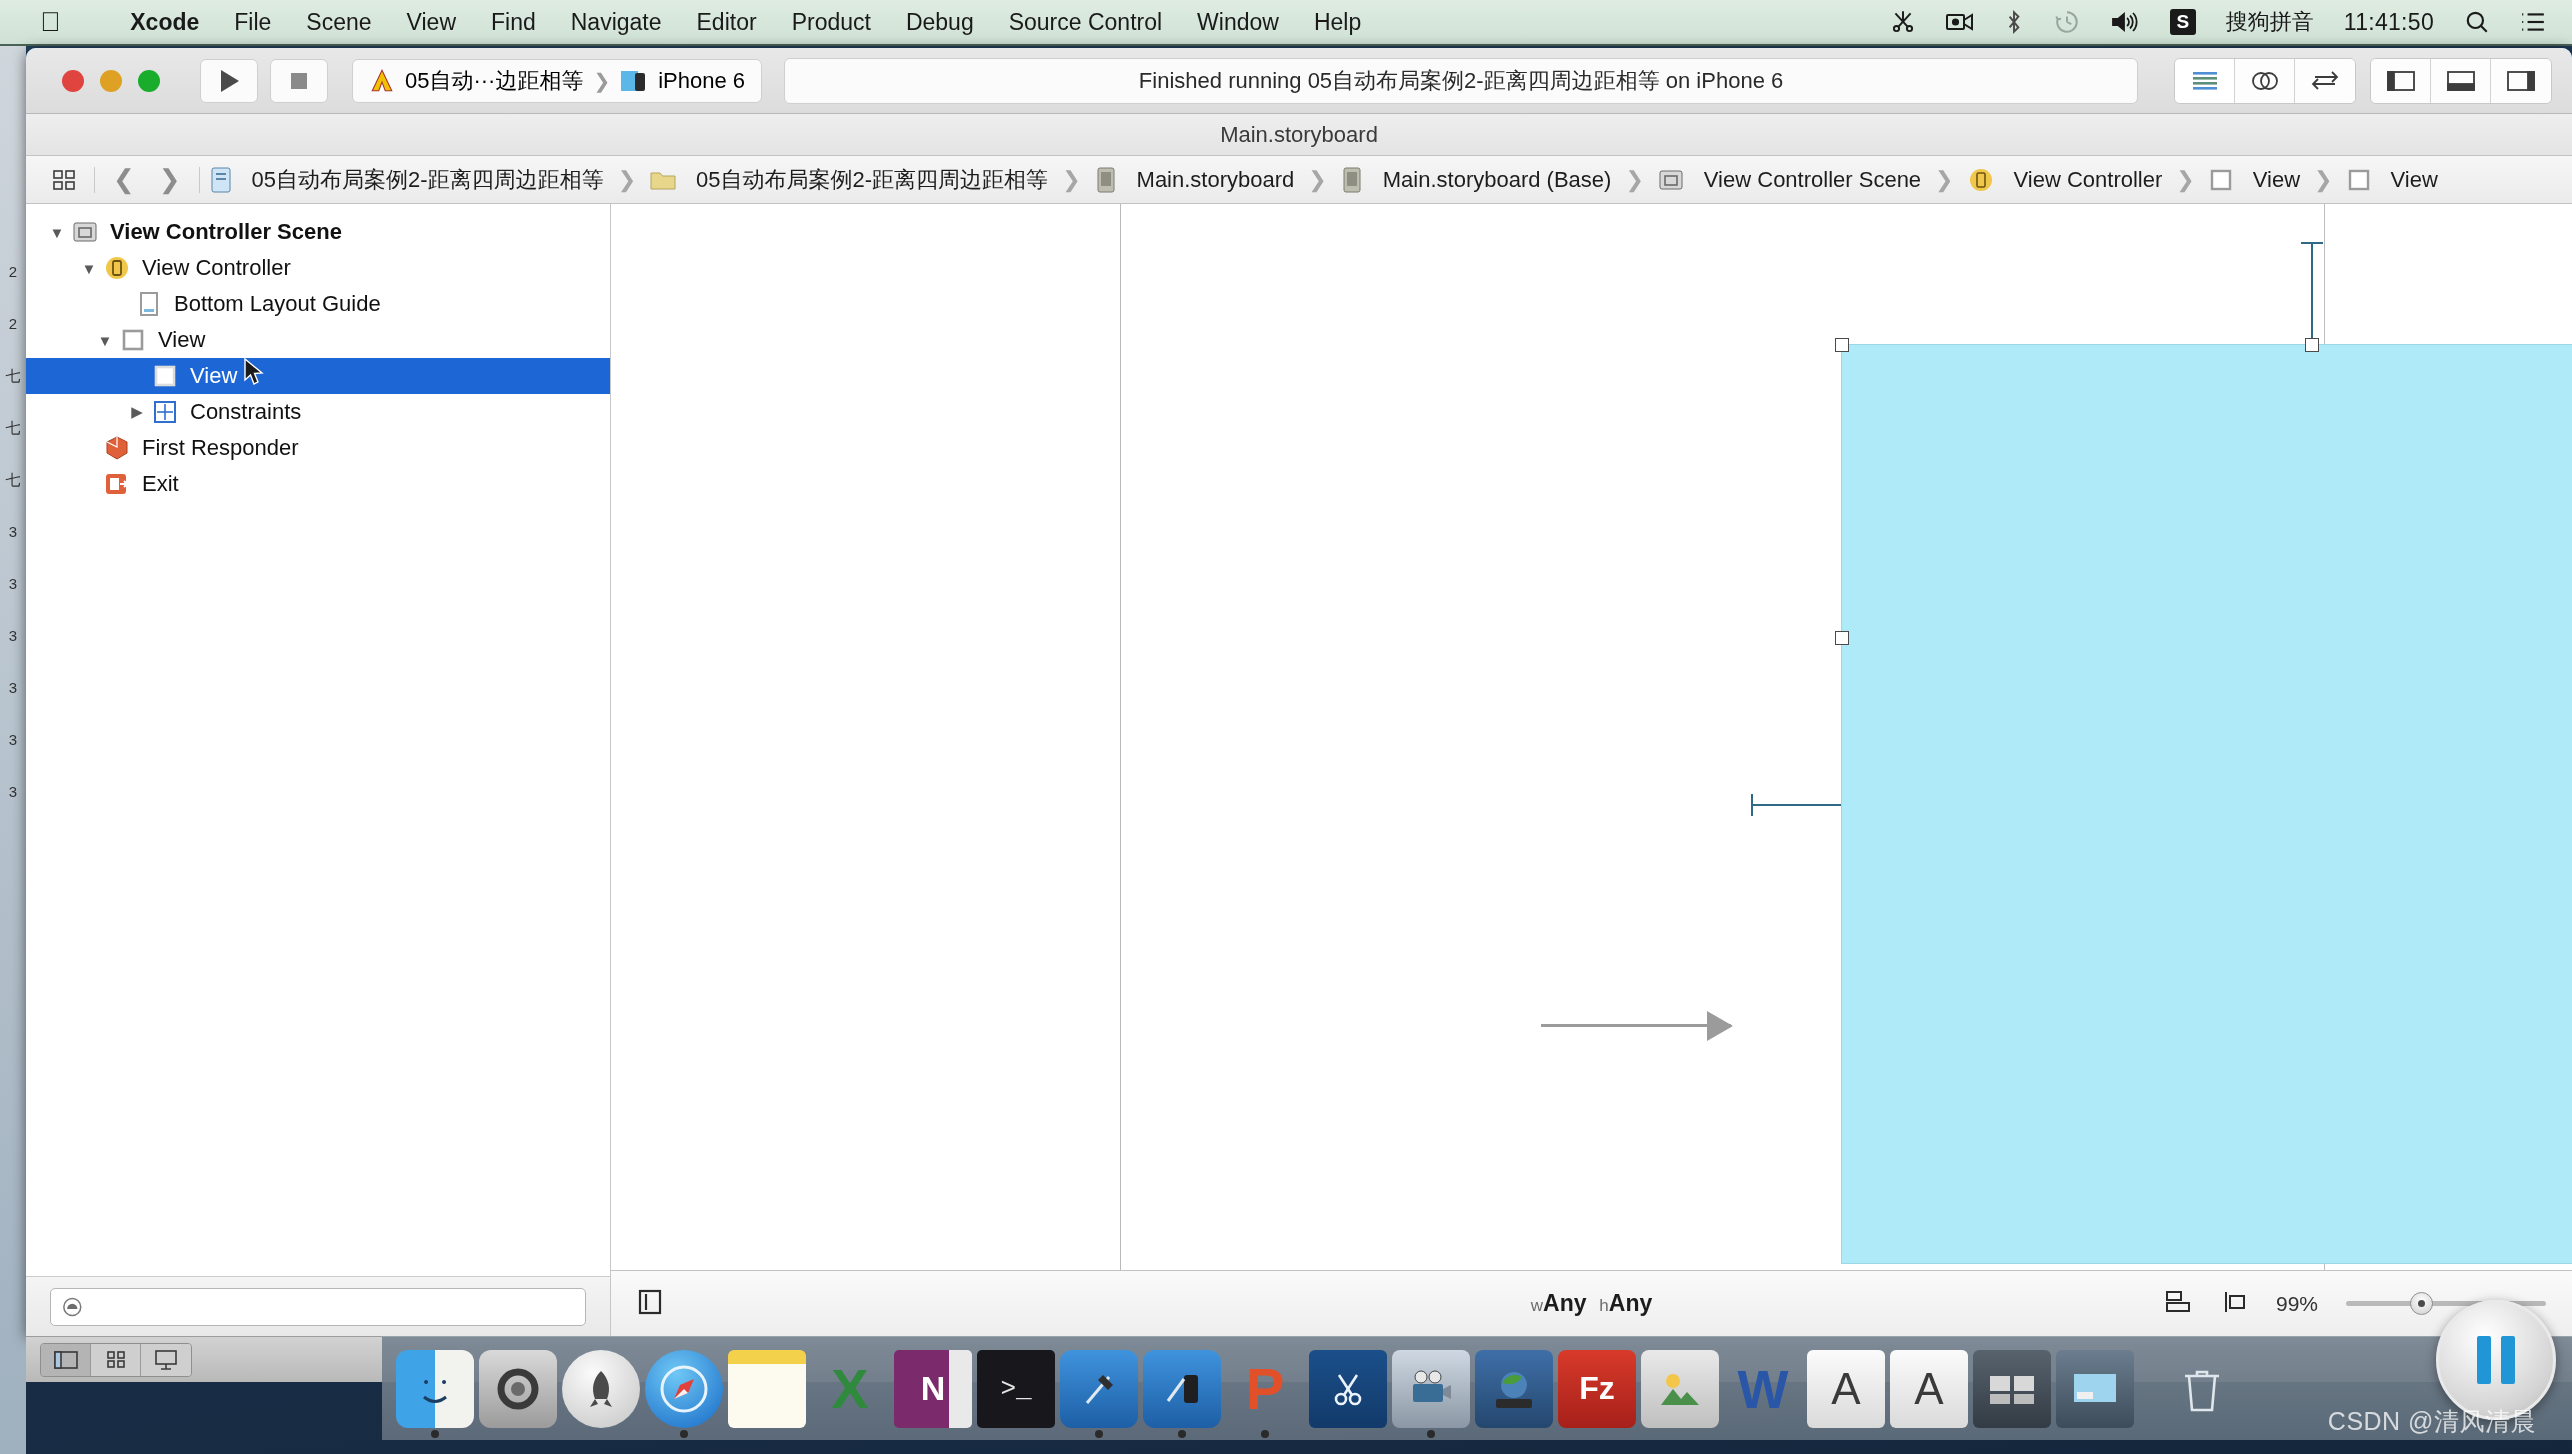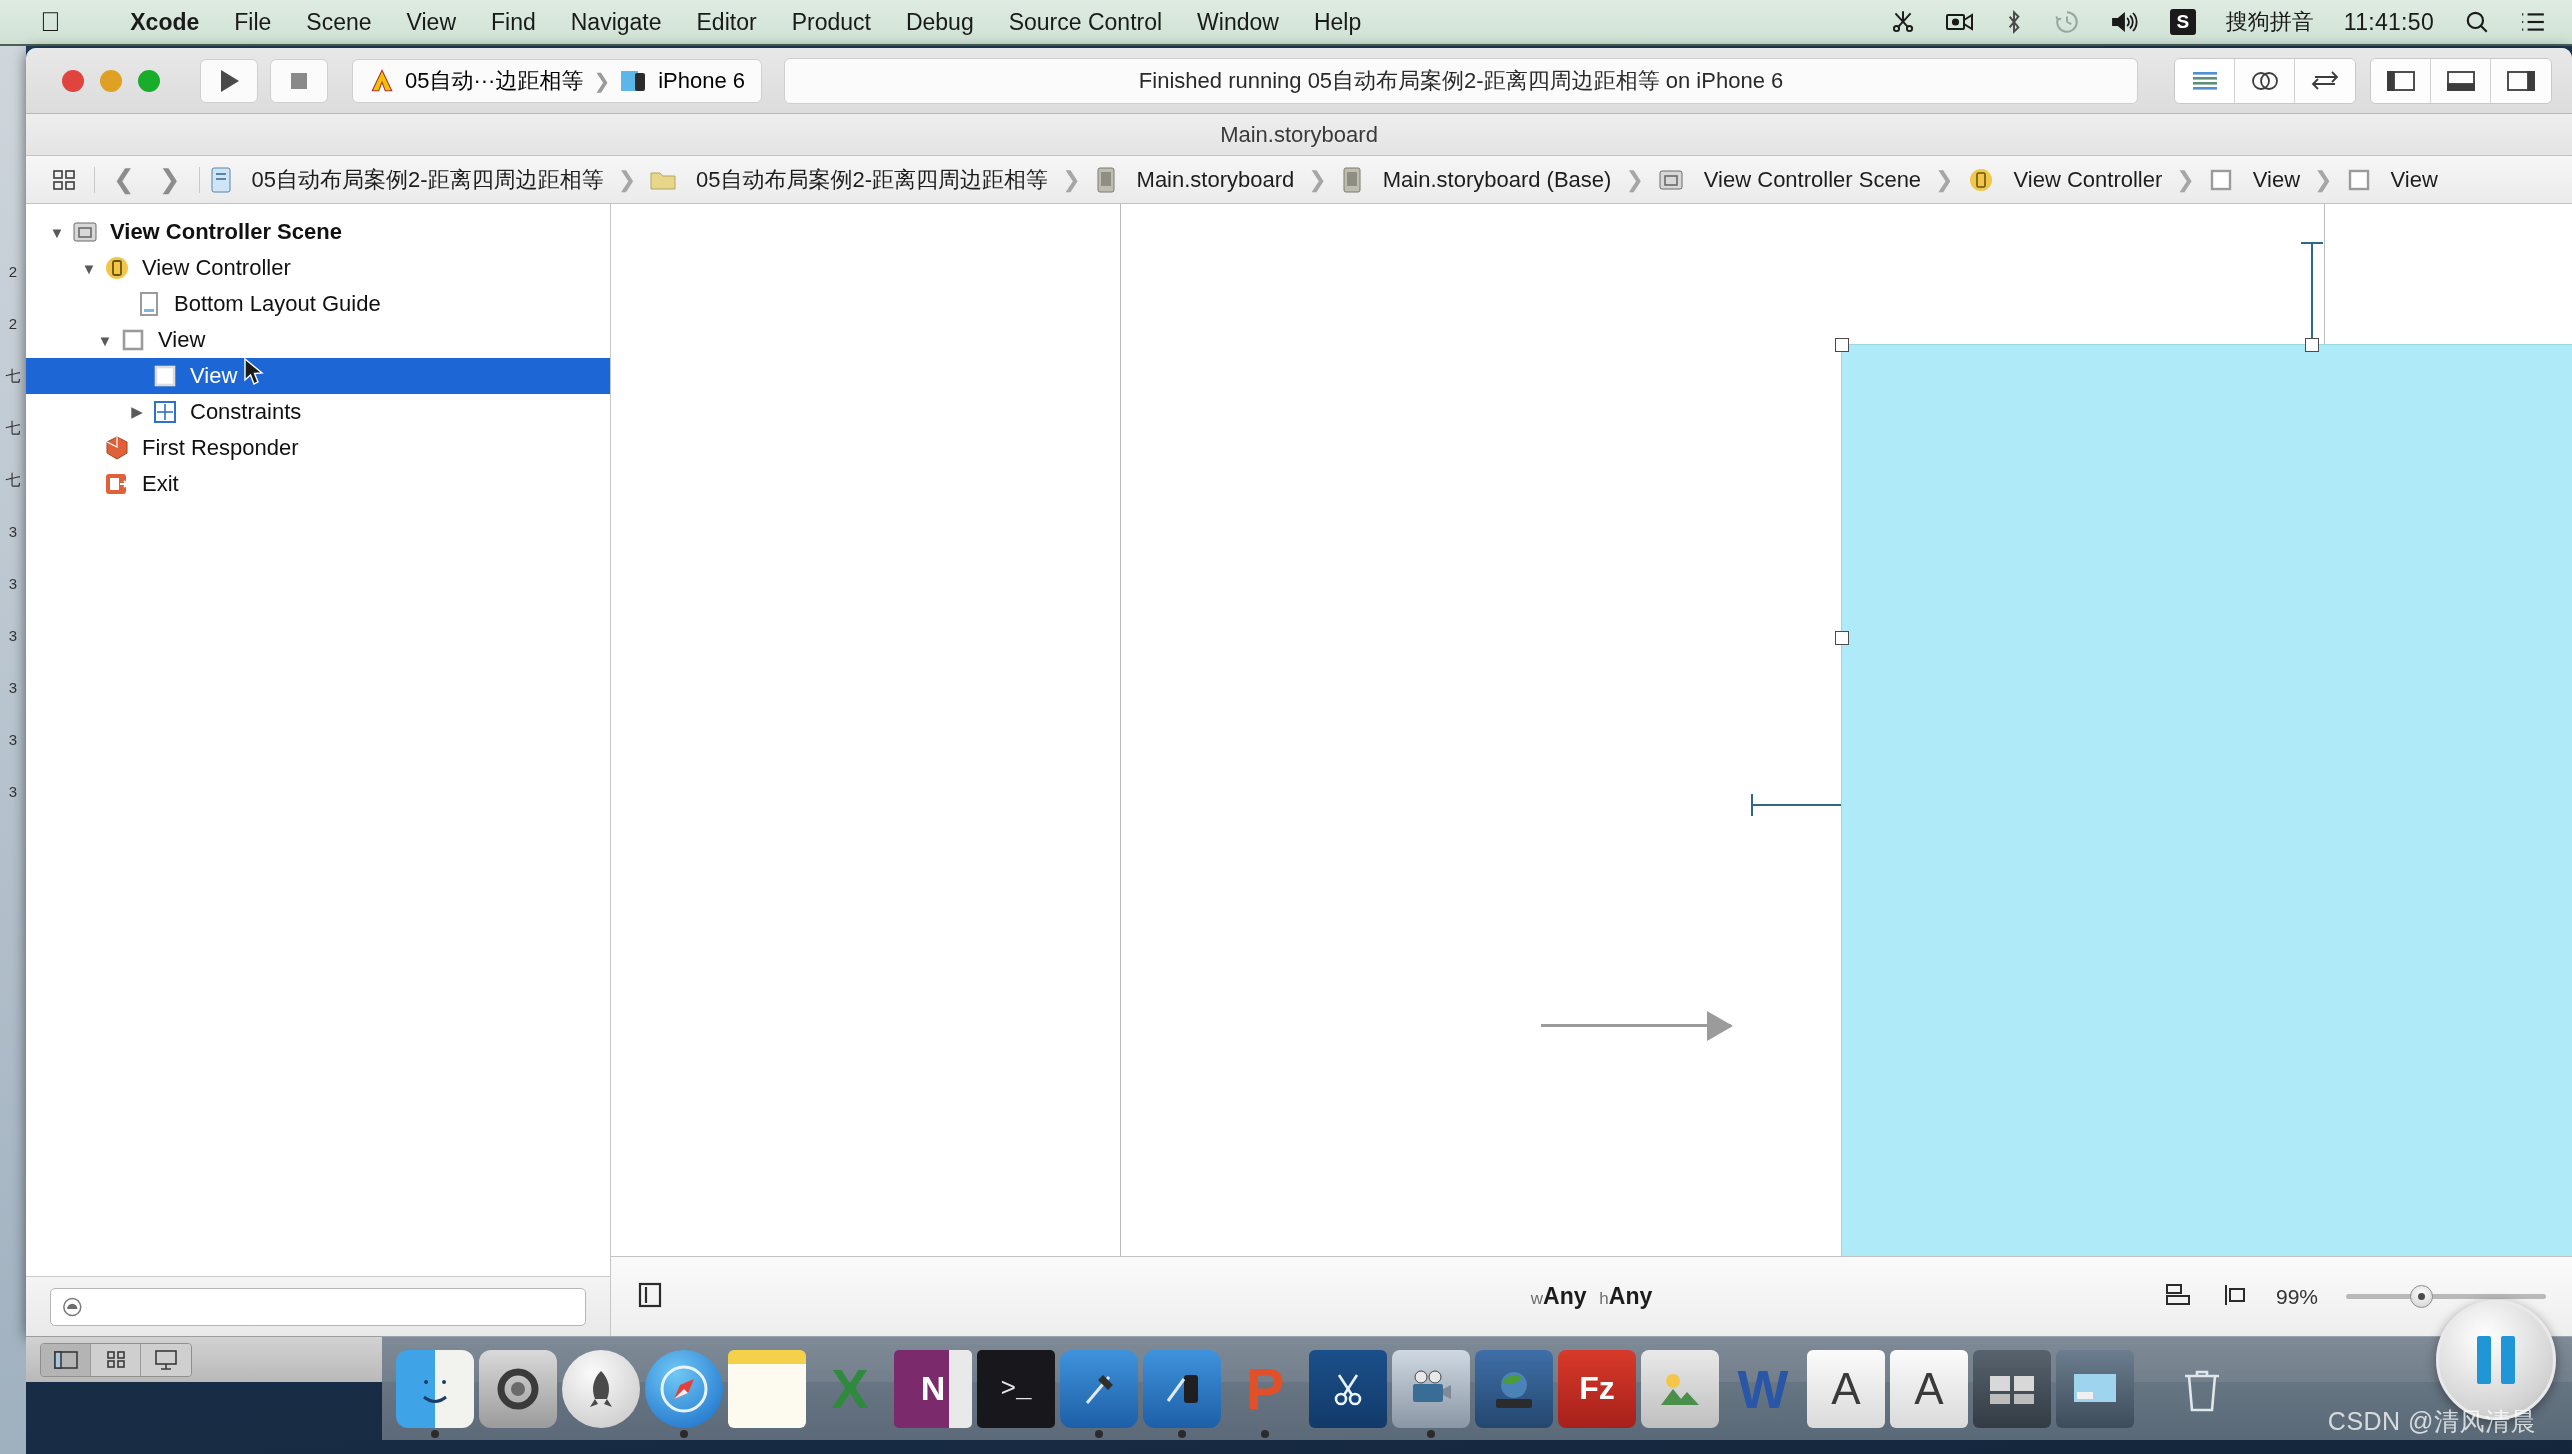--- a/index.html
+++ b/index.html
@@ -134,21 +134,21 @@
   .handle { position: absolute; width: 14px; height: 14px; background: #fff; border: 1.5px solid #4a4a4a; }
   .entry-arrow { position: absolute; left: 930px; top: 820px; width: 190px; height: 3px; background: #9b9b9b; }
   .entry-arrow::after {
     content: ""; position: absolute; right: -2px; top: -13px;
     border-left: 26px solid #9b9b9b; border-top: 15px solid transparent; border-bottom: 15px solid transparent;
   }
   .cline { position: absolute; background: #2e6a86; }
   .ccap { position: absolute; background: #2e6a86; }
 
   .canvasbar {
-    height: 80px; background: linear-gradient(180deg,#fafafa,#eeeeee);
+    height: 66px; background: linear-gradient(180deg,#fafafa,#eeeeee);
     border-top: 1px solid #c2c2c2; display: flex; align-items: center;
     padding: 0 26px; position: relative;
   }
   .sizeclass { position: absolute; left: 50%; transform: translateX(-50%); font-size: 23px; }
   .sizeclass .lbl { font-size: 17px; color: #6d6d6d; }
   .sizeclass .val { font-weight: bold; color: #1c1c1c; }
   .cb-right { margin-left: auto; display: flex; align-items: center; gap: 28px; }
   .zoomval { font-size: 21px; color: #333; }
   .slider { width: 200px; height: 5px; background: #b9b9b9; border-radius: 3px; position: relative; }
   .slider .knob { position: absolute; left: 32%; top: -9px; width: 23px; height: 23px; border-radius: 50%; background: radial-gradient(circle at 50% 35%, #fdfdfd, #cfcfcf); border: 1px solid #8e8e8e; }

